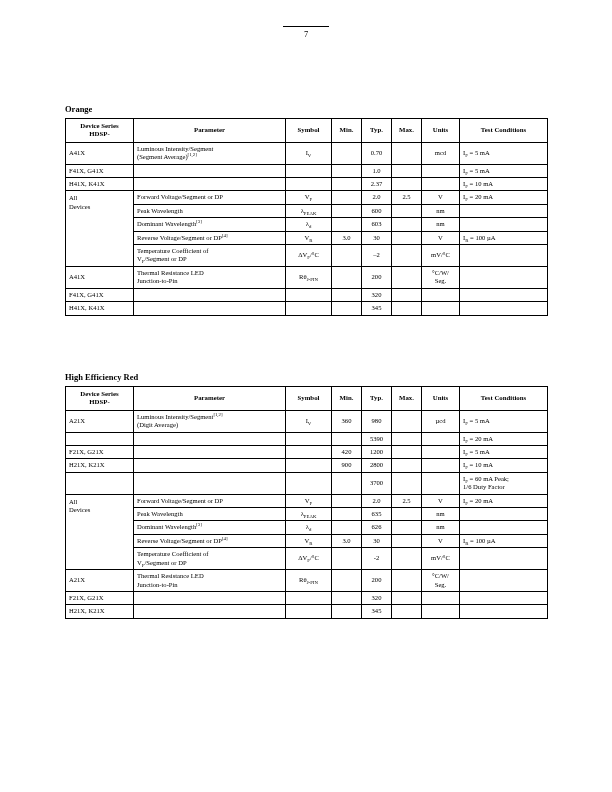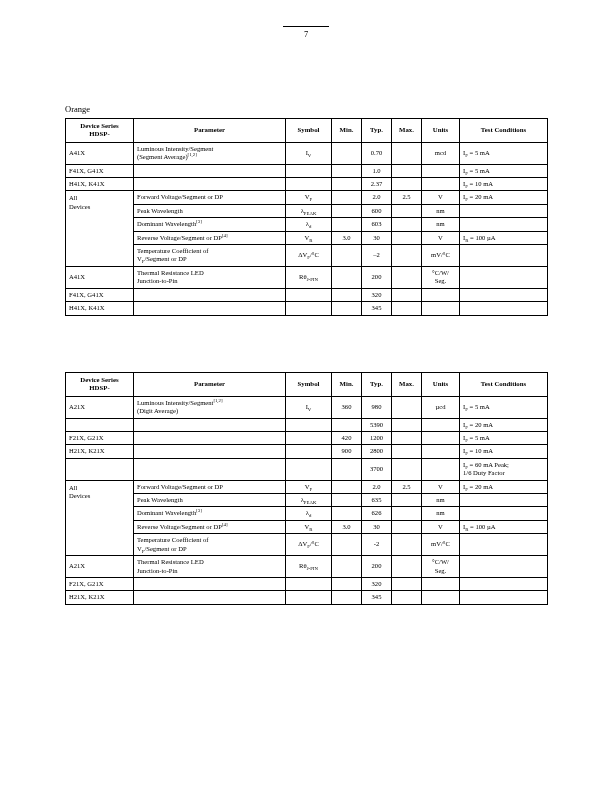--- a/index.html
+++ b/index.html
@@ -57,21 +57,21 @@
     position: absolute;
     left: 65px;
     width: 482px;
     z-index: 1;
   }
   .section-1 { top: 104px; }
   .section-2 { top: 372px; }
 
   .section-title {
     font-family: "Liberation Serif", serif;
-    font-weight: normal;
+    font-weight: bold;
     font-size: 8.5px;
     margin-bottom: 4px;
     line-height: 10px;
   }
 
   table.spec {
     border-collapse: collapse;
     width: 482px;
     table-layout: fixed;
     background: #ffffff;
@@ -264,20 +264,21 @@
           <td class="c-center">345</td>
           <td class="c-center"></td>
           <td class="c-center" style="border-top:none"></td>
           <td class="c-left cell-pad"></td>
         </tr>
       </tbody>
     </table>
   </div>
 
   <div class="section section-2">
+    <div class="section-title">High Efficiency Red</div>
 
     <table class="spec">
       <colgroup>
         <col style="width:68px">
         <col style="width:152px">
         <col style="width:46px">
         <col style="width:30px">
         <col style="width:30px">
         <col style="width:30px">
         <col style="width:38px">

